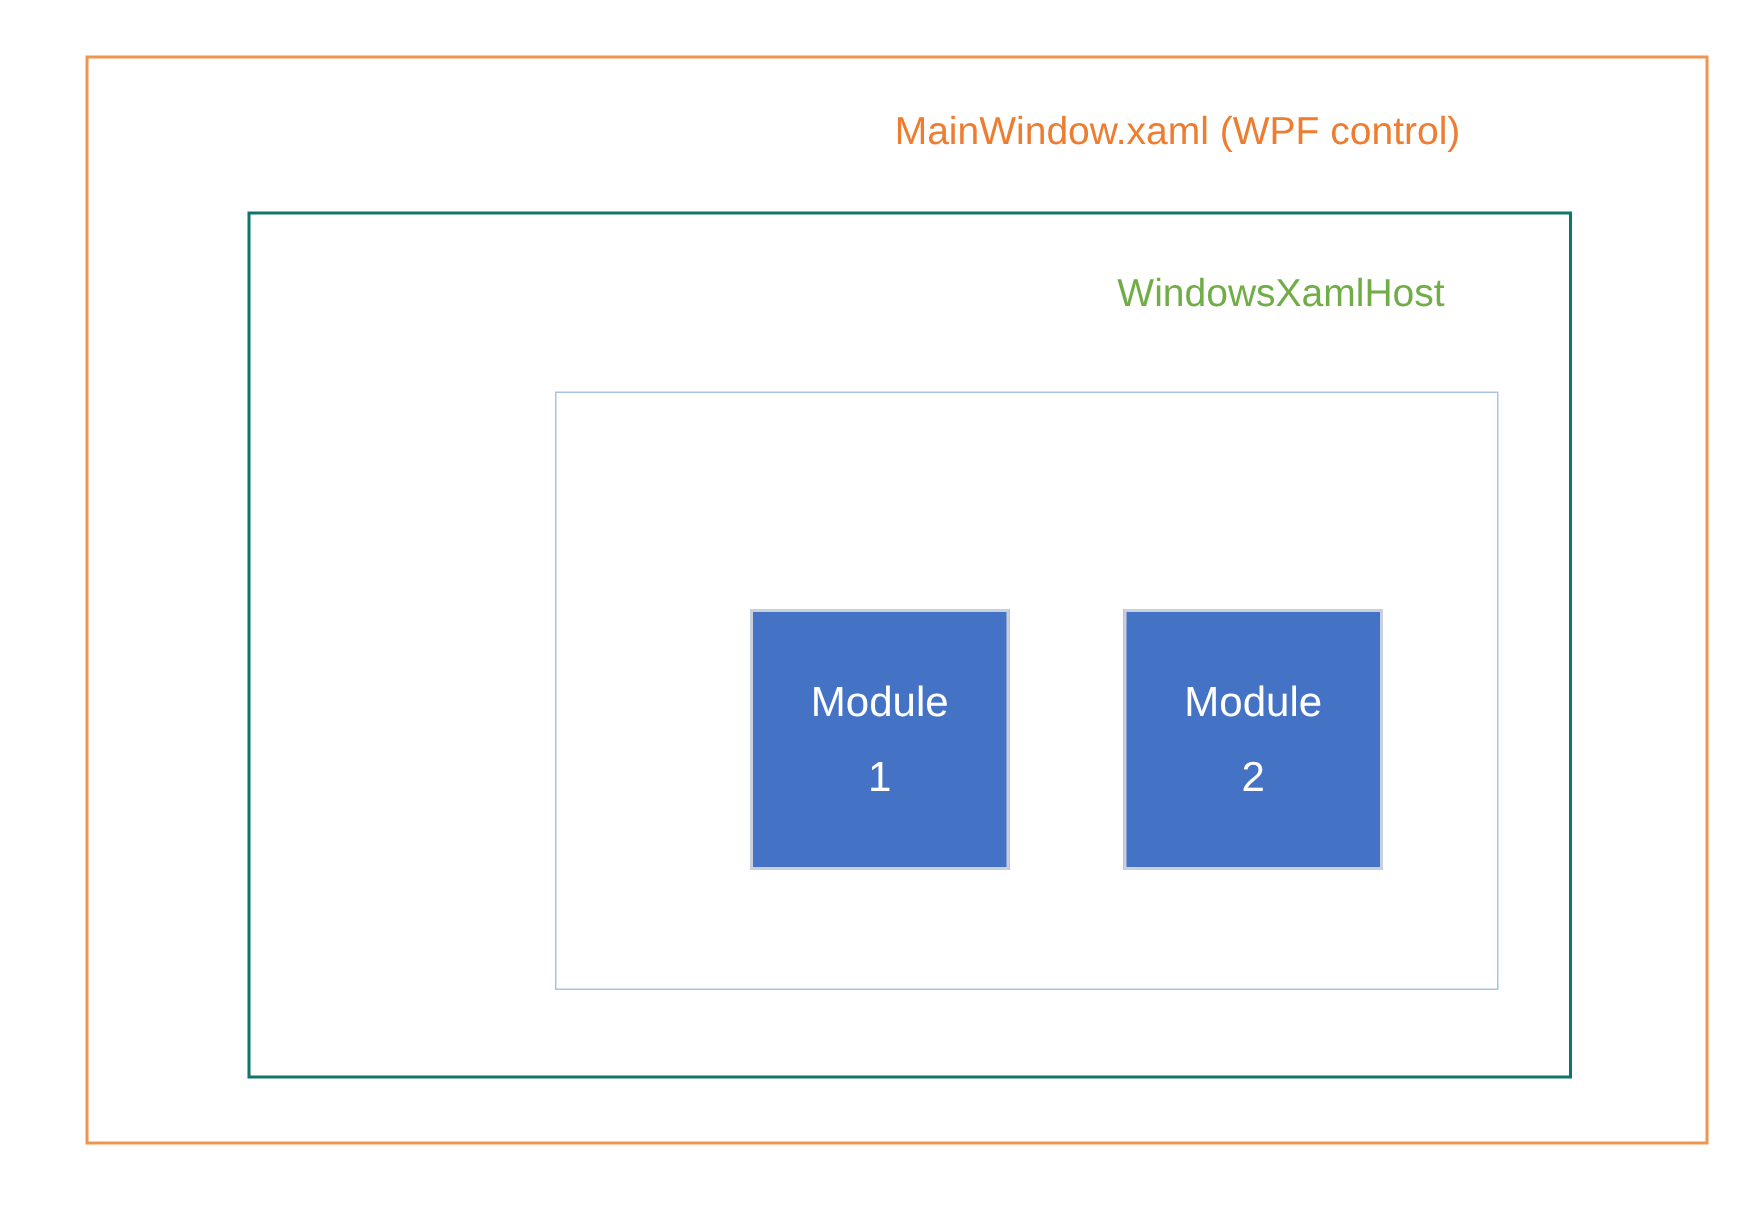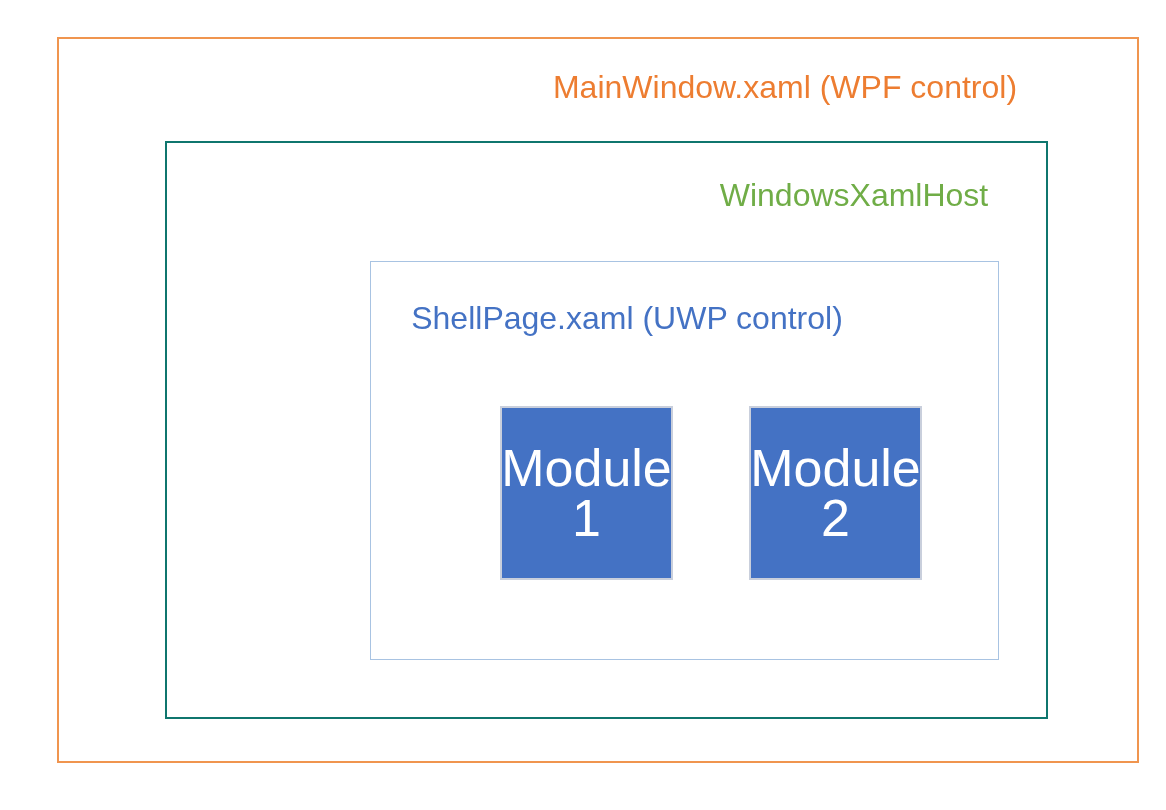--- a/index.html
+++ b/index.html
@@ -44,29 +44,29 @@
     border: 2px solid #C9CFDC;
     display: flex;
     align-items: center;
     justify-content: center;
     text-align: center;
   }
   .module-box.m1 { left: 129px; }
   .module-box.m2 { left: 378px; }
   .module-label {
     color: #ffffff;
-    font-size: 52px;
+    font-size: 28px;
     line-height: 50px;
   }
   .module-label span { display: block; }
   .box-title {
     position: absolute;
     white-space: nowrap;
     transform: translateX(-50%);
-    font-size: 32px;
+    font-size: 26px;
     line-height: 44px;
   }
   .title-main-window {
     left: 726px; top: 26px;
     color: #ED7D31;
   }
   .title-xaml-host {
     left: 687px; top: 30px;
     color: #70AD47;
   }
@@ -80,21 +80,20 @@
 
 <div class="stage">
 
   <div class="shape box-main-window">
     <div class="box-title title-main-window">MainWindow.xaml (WPF control)</div>
 
     <div class="shape box-xaml-host">
       <div class="box-title title-xaml-host">WindowsXamlHost</div>
 
       <div class="shape box-shell-page">
-        <div class="box-title title-shell-page">ShellPage.xaml (UWP control)</div>
 
         <div class="module-box m1">
           <div class="module-label">
             <span>Module</span>
             <span>1</span>
           </div>
         </div>
 
         <div class="module-box m2">
           <div class="module-label">

